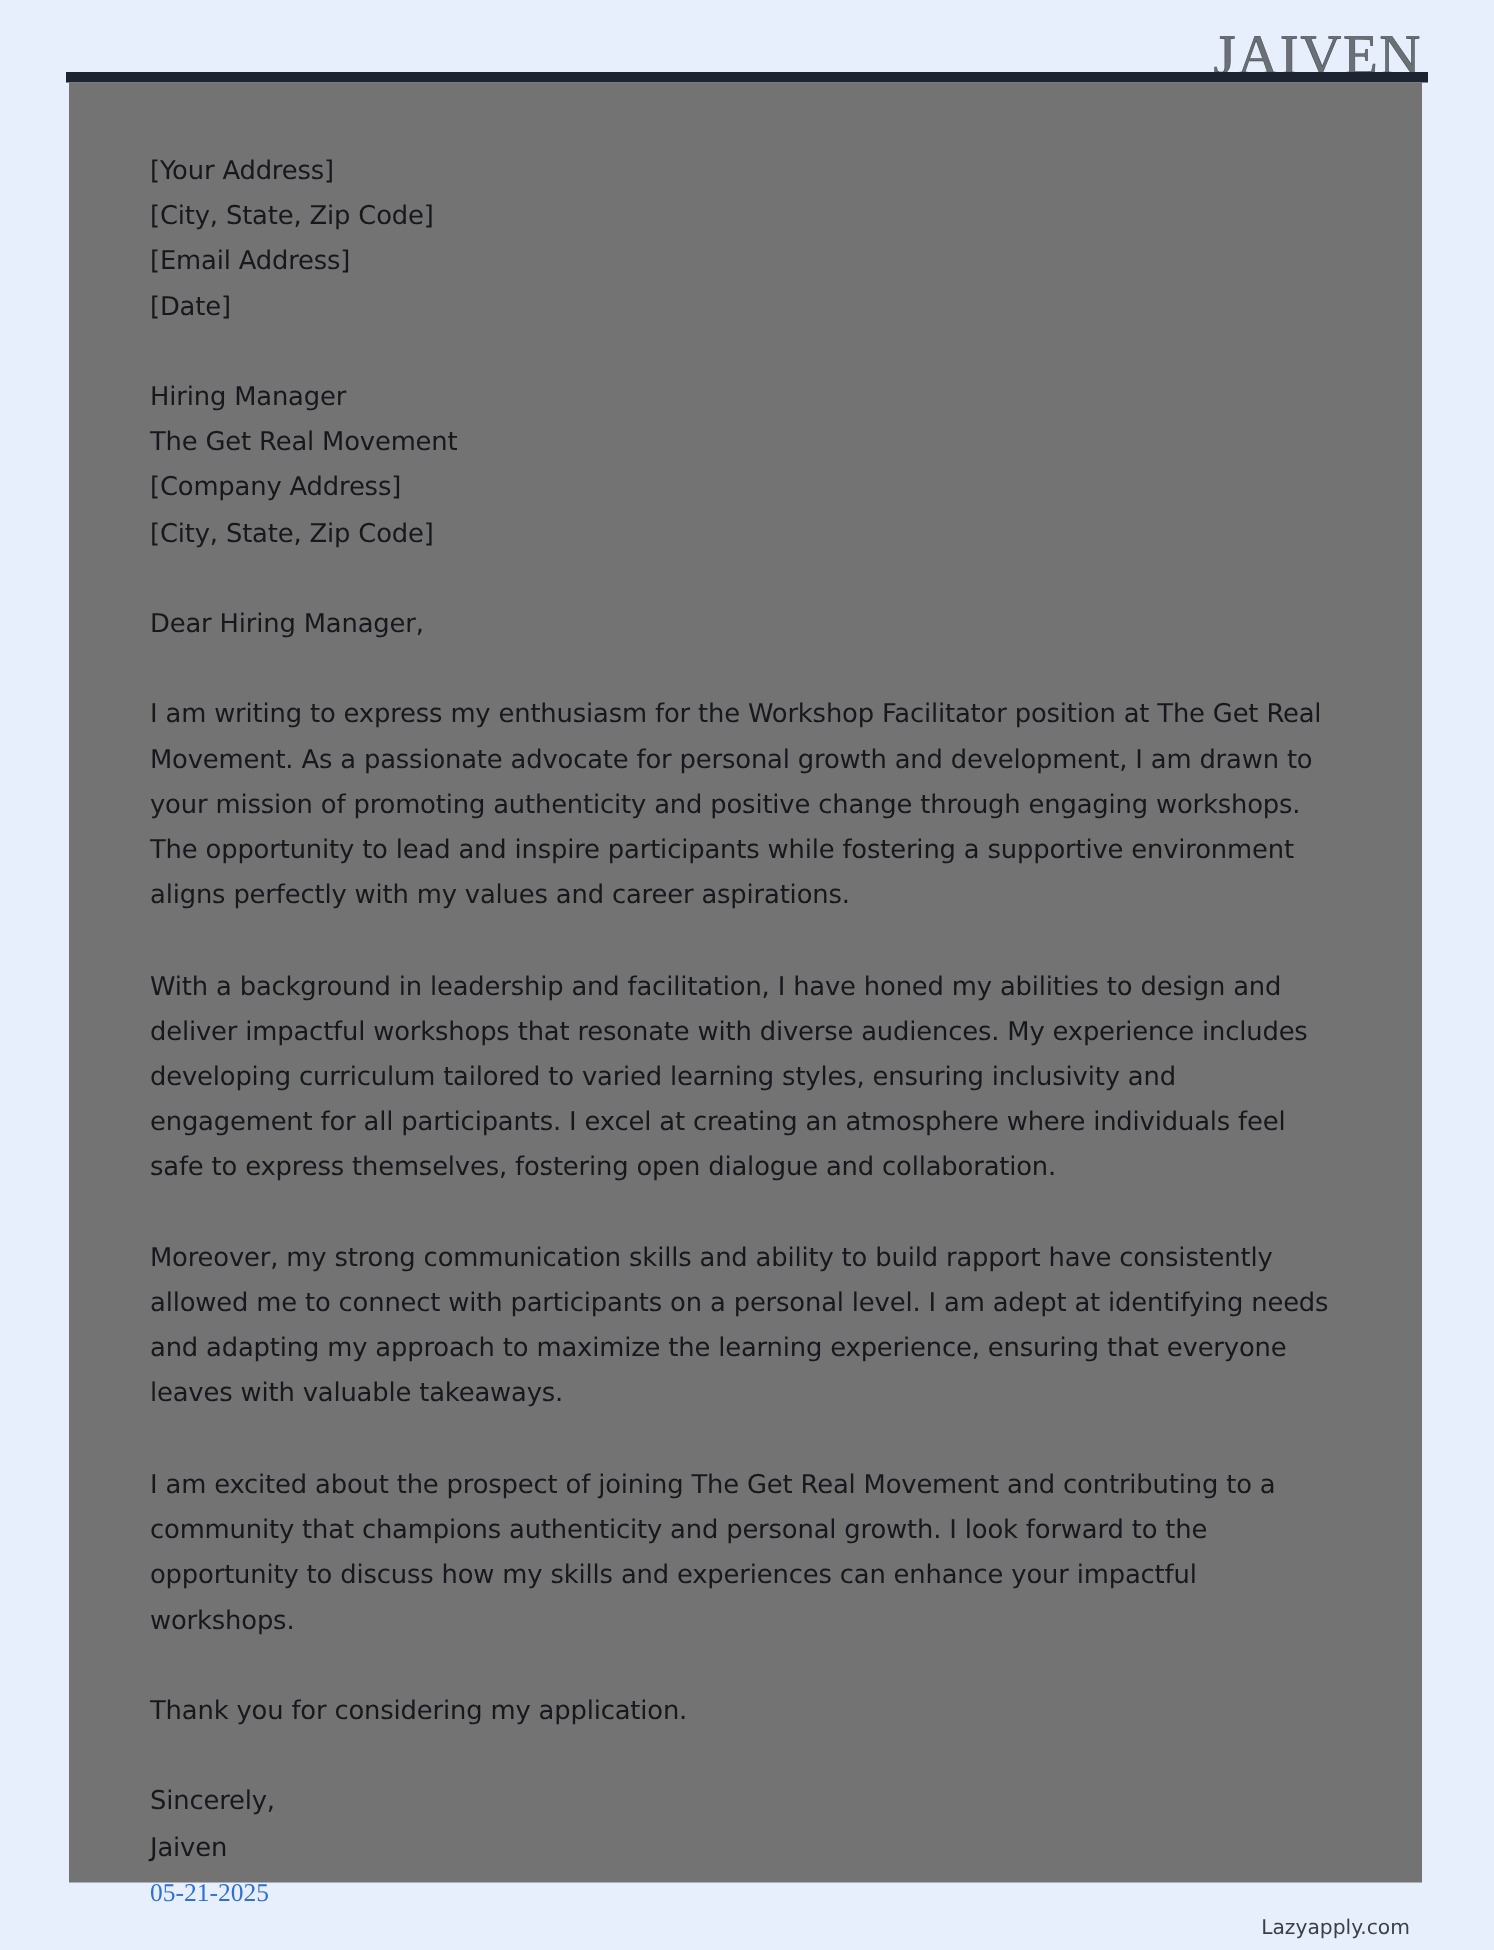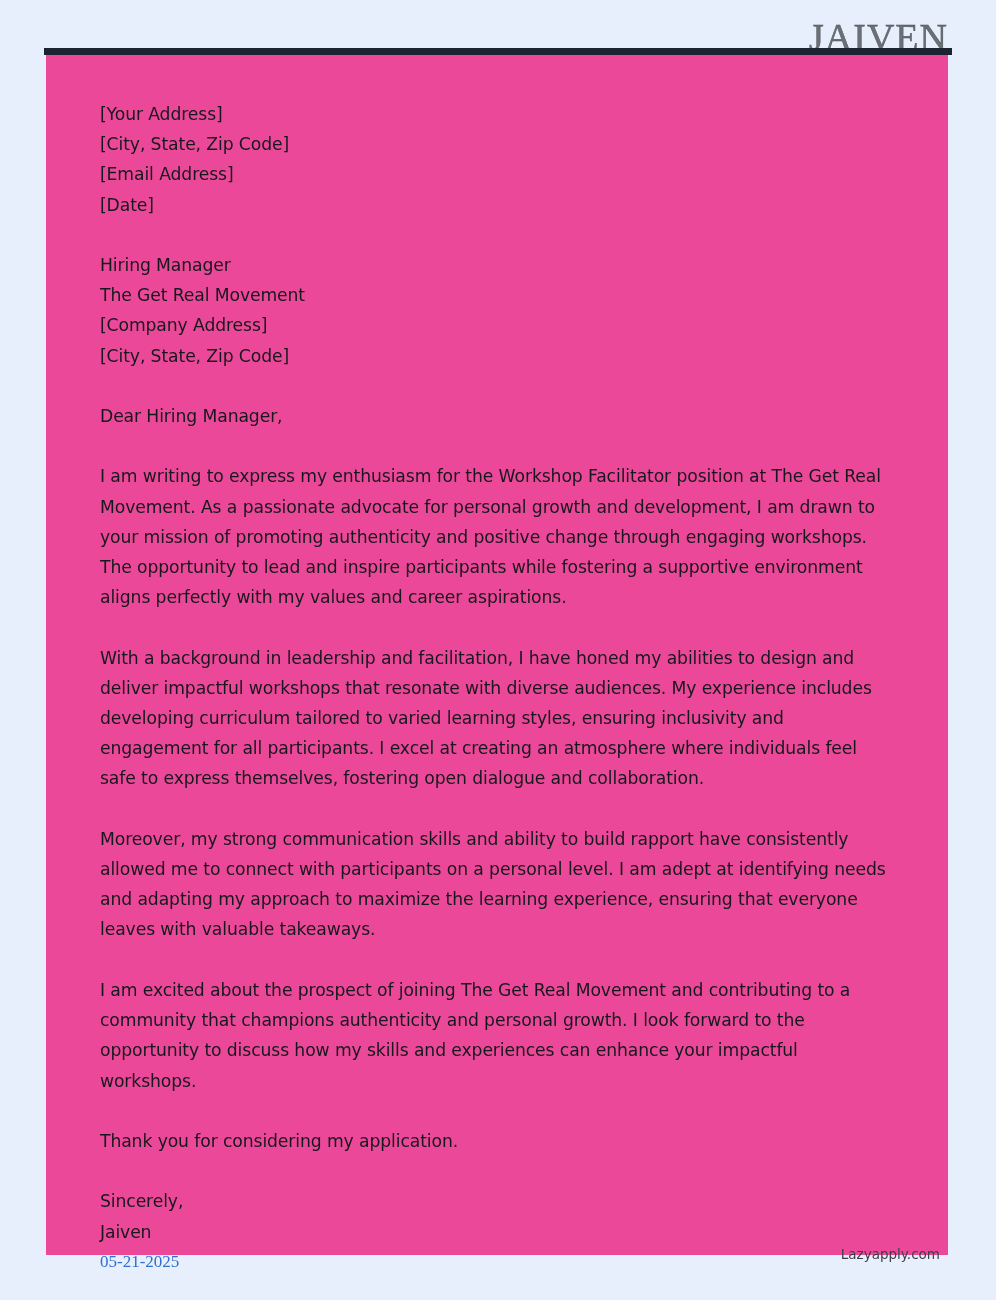--- a/index.html
+++ b/index.html
@@ -39,21 +39,21 @@
     background: #1b2430;
   }
 
   
   .sheet {
     position: absolute;
     top: 55px;
     left: 46px;
     width: 902px;
     height: 1200px;
-    background: #ec4899;
+    background: #737373;
     box-sizing: border-box;
     padding: 44px 54px 40px 54px;
   }
 
   .letter {
     font-size: 17.2px;
     line-height: 30.2px;
     color: #16181d;
     white-space: pre-wrap;
     font-family: "DejaVu Sans", sans-serif;
@@ -65,21 +65,21 @@
     position: absolute;
     left: 100px;
     top: 1252px;
     font-size: 17px;
     color: #2f6fd0;
     font-family: Liberation Serif, serif;
   }
   .footer-brand {
     position: absolute;
     right: 56px;
-    top: 1246px;
+    top: 1277px;
     font-size: 13.5px;
     color: #3b3f46;
     font-family: "DejaVu Sans", sans-serif;
   }
 </style>
 </head>
 <body>
 
 <div class="brand">JAIVEN</div>
 <div class="top-rule"></div>

